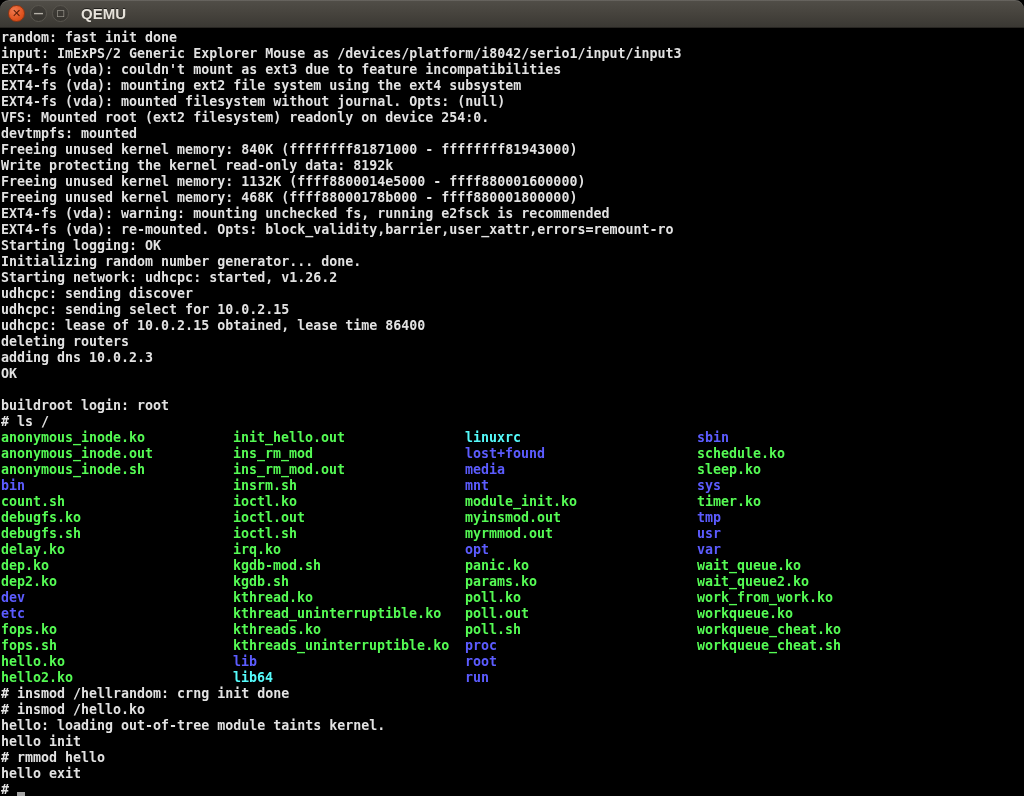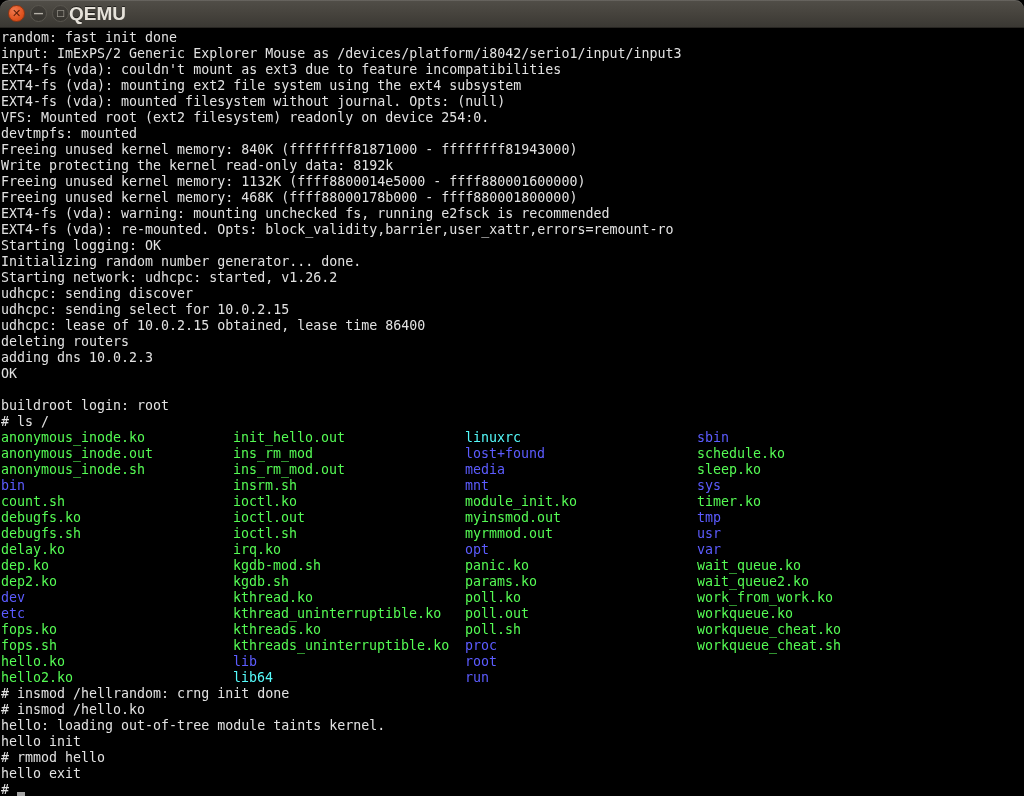--- a/index.html
+++ b/index.html
@@ -33,40 +33,40 @@
     border: 1px solid #933511;
     color: #571c06; font-size: 11px; font-weight: bold; line-height: 1;
   }
   .wbtn.plain {
     background: linear-gradient(to bottom, #403d38, #36342f);
     border: 1px solid #58554e;
     color: #b5b1a8; font-size: 10px; font-weight: bold; line-height: 1;
   }
   .wbtn.plain .sq { font-size: 9px; transform: translateY(-0.5px); }
   .win-title {
-    margin-left: 0;
+    margin-left: 12px;
     font-family: "Liberation Sans", "DejaVu Sans", sans-serif;
-    font-size: 19px; font-weight: bold; color: #e6e2da;
+    font-size: 15px; font-weight: bold; color: #e6e2da;
     text-shadow: 0 -1px 0 rgba(0,0,0,0.55);
     text-align: center;
   }
 
   
   .console {
     flex: 1 1 auto;
     background: #000;
     font-family: "DejaVu Sans Mono", "Liberation Mono", monospace;
     font-size: 13.3px;
     line-height: 16px;
     white-space: pre;
     color: #e2e2e2;
     overflow: hidden;
     padding: 2px 0 0 1px;
   }
-  .term-line { height: 16px; }
+  .term-line { height: 16px; font-weight: bold; }
   .cell { display: inline-block; width: 232px; }
   .cursor {
     display: inline-block; width: 8px; height: 5px;
     background: #a2a2a2; vertical-align: -3px;
   }
 </style>
 </head>
 <body>
 
 <div class="window">

